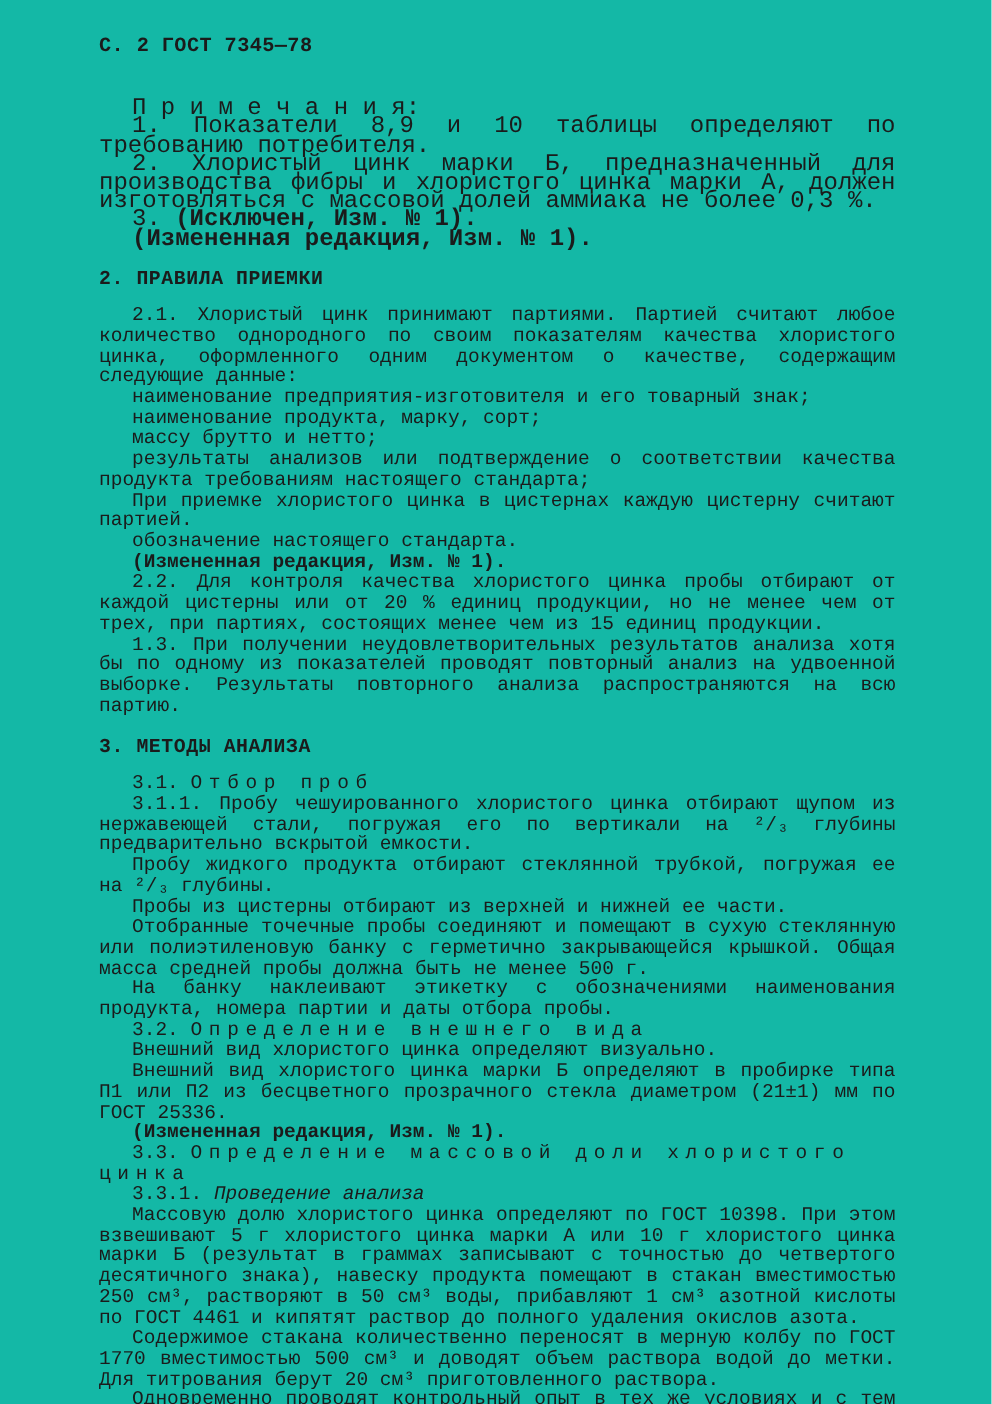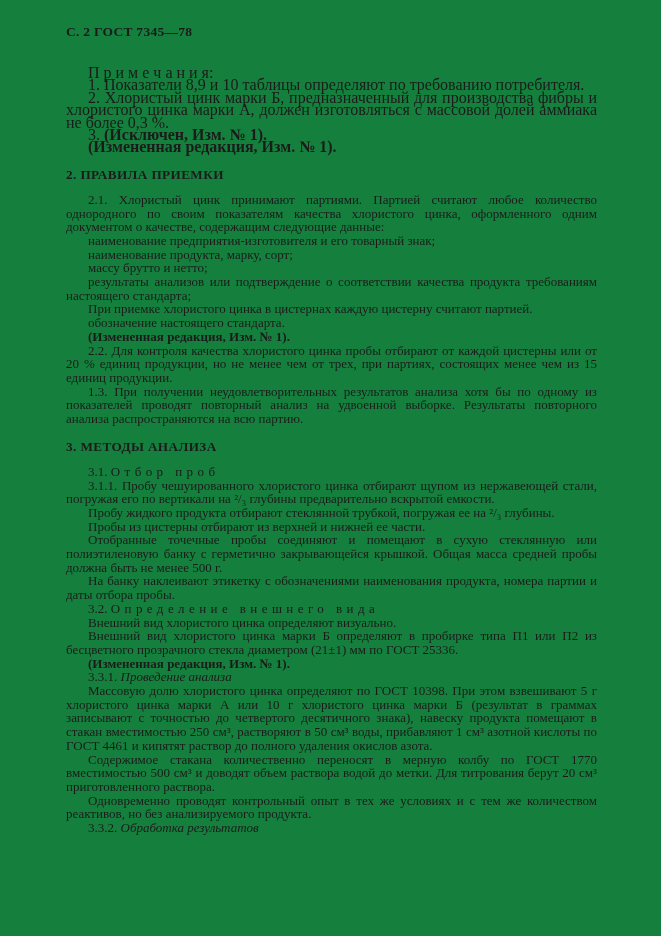--- a/index.html
+++ b/index.html
@@ -4,23 +4,23 @@
 <style>
   html, body {
     margin: 0;
     padding: 0;
     background: #ffffff;
   }
   .page {
     position: relative;
     width: 661px;
     height: 936px;
-    background: #15803d;
+    background: #14b8a6;
     color: #1b1b1b;
-    font-family: Liberation Serif, serif;
+    font-family: Liberation Mono, monospace;
     overflow: hidden;
   }
   .content {
     position: absolute;
     left: 66px;
     top: 24px;
     width: 531px;
   }
   .hdr {
     font-weight: bold;
@@ -91,20 +91,21 @@
       <p class="spaced-title"><span>3.1. </span><span class="sp">Отбор проб</span></p>
       <p>3.1.1. Пробу чешуированного хлористого цинка отбирают щупом из нержавеющей стали, погружая его по вертикали на ²/₃ глубины предварительно вскрытой емкости.</p>
       <p>Пробу жидкого продукта отбирают стеклянной трубкой, погружая ее на ²/₃ глубины.</p>
       <p>Пробы из цистерны отбирают из верхней и нижней ее части.</p>
       <p>Отобранные точечные пробы соединяют и помещают в сухую стеклянную или полиэтиленовую банку с герметично закрывающейся крышкой. Общая масса средней пробы должна быть не менее 500 г.</p>
       <p>На банку наклеивают этикетку с обозначениями наименования продукта, номера партии и даты отбора пробы.</p>
       <p class="spaced-title"><span>3.2. </span><span class="sp">Определение внешнего вида</span></p>
       <p>Внешний вид хлористого цинка определяют визуально.</p>
       <p>Внешний вид хлористого цинка марки Б определяют в пробирке типа П1 или П2 из бесцветного прозрачного стекла диаметром (21±1) мм по ГОСТ 25336.</p>
       <p class="b">(Измененная редакция, Изм. № 1).</p>
+      <p class="spaced-title"><span>3.3. </span><span class="sp">Определение массовой доли хлористого цинка</span></p>
       <p><span>3.3.1. </span><span class="i">Проведение анализа</span></p>
       <p>Массовую долю хлористого цинка определяют по ГОСТ 10398. При этом взвешивают 5 г хлористого цинка марки А или 10 г хлористого цинка марки Б (результат в граммах записывают с точностью до четвертого десятичного знака), навеску продукта помещают в стакан вместимостью 250 см³, растворяют в 50 см³ воды, прибавляют 1 см³ азотной кислоты по ГОСТ 4461 и кипятят раствор до полного удаления окислов азота.</p>
       <p>Содержимое стакана количественно переносят в мерную колбу по ГОСТ 1770 вместимостью 500 см³ и доводят объем раствора водой до метки. Для титрования берут 20 см³ приготовленного раствора.</p>
       <p>Одновременно проводят контрольный опыт в тех же условиях и с тем же количеством реактивов, но без анализируемого продукта.</p>
       <p><span>3.3.2. </span><span class="i">Обработка результатов</span></p>
     </div>
 
   </div>
 </div>
 

